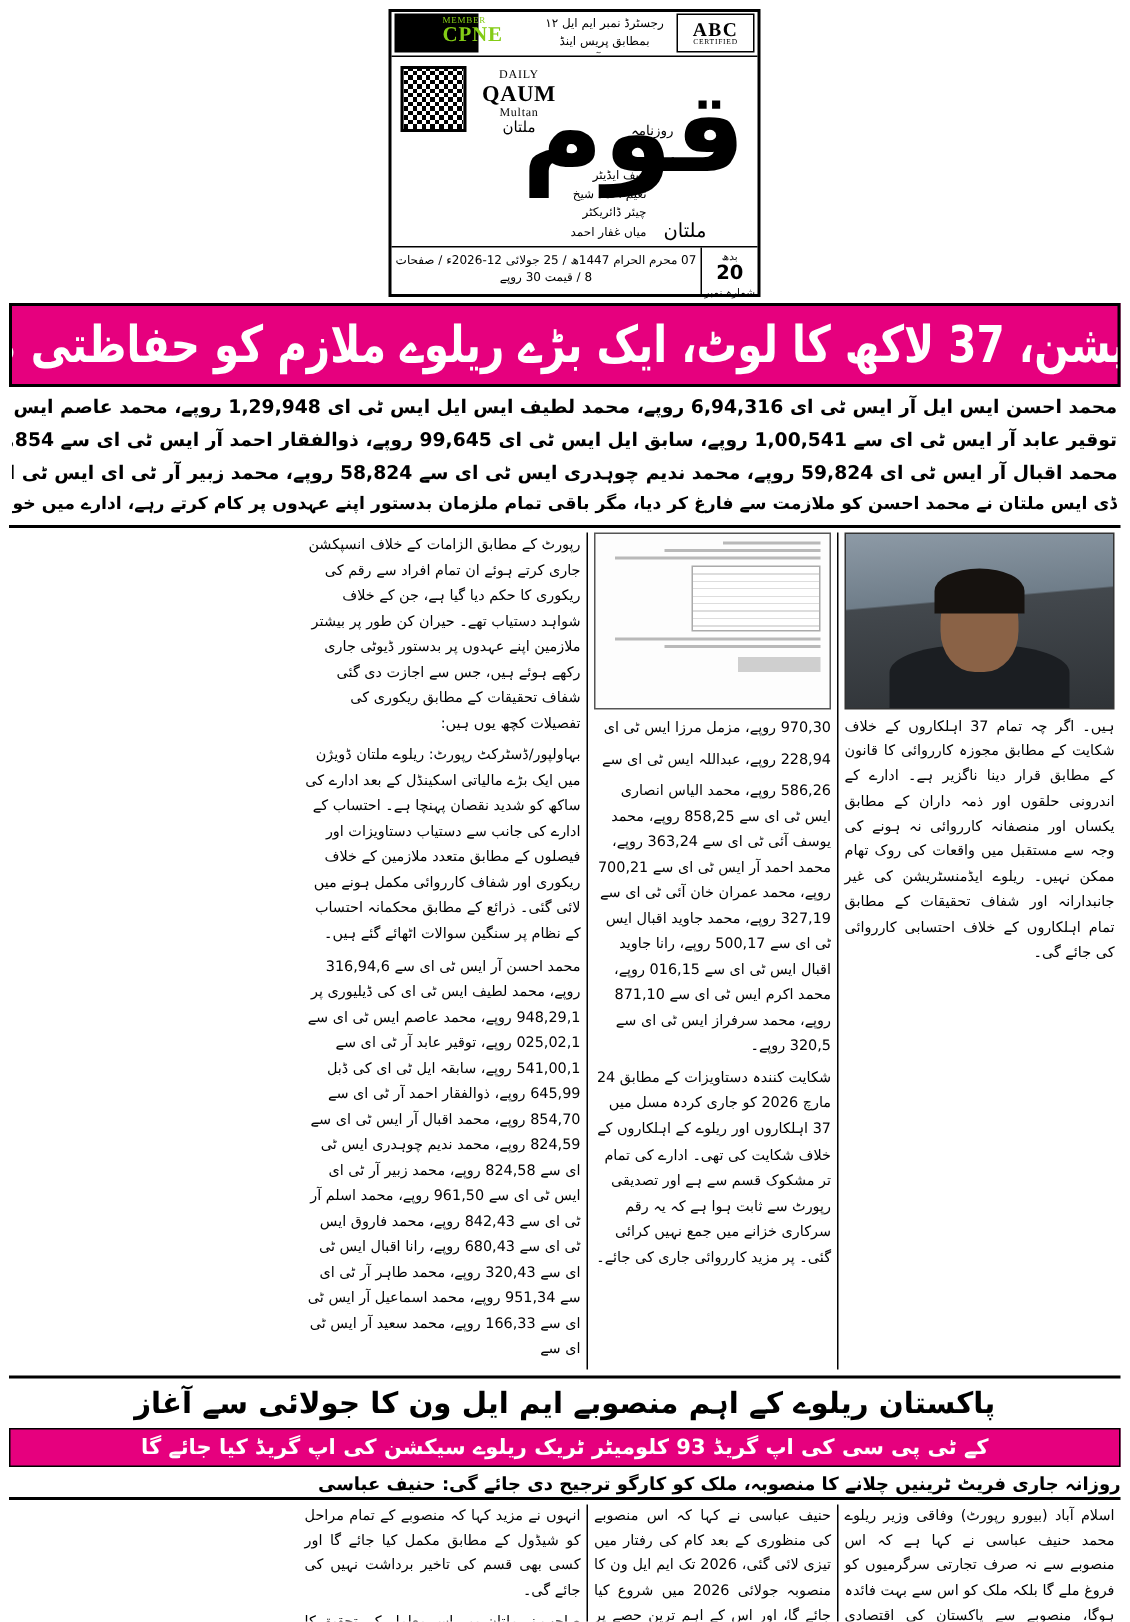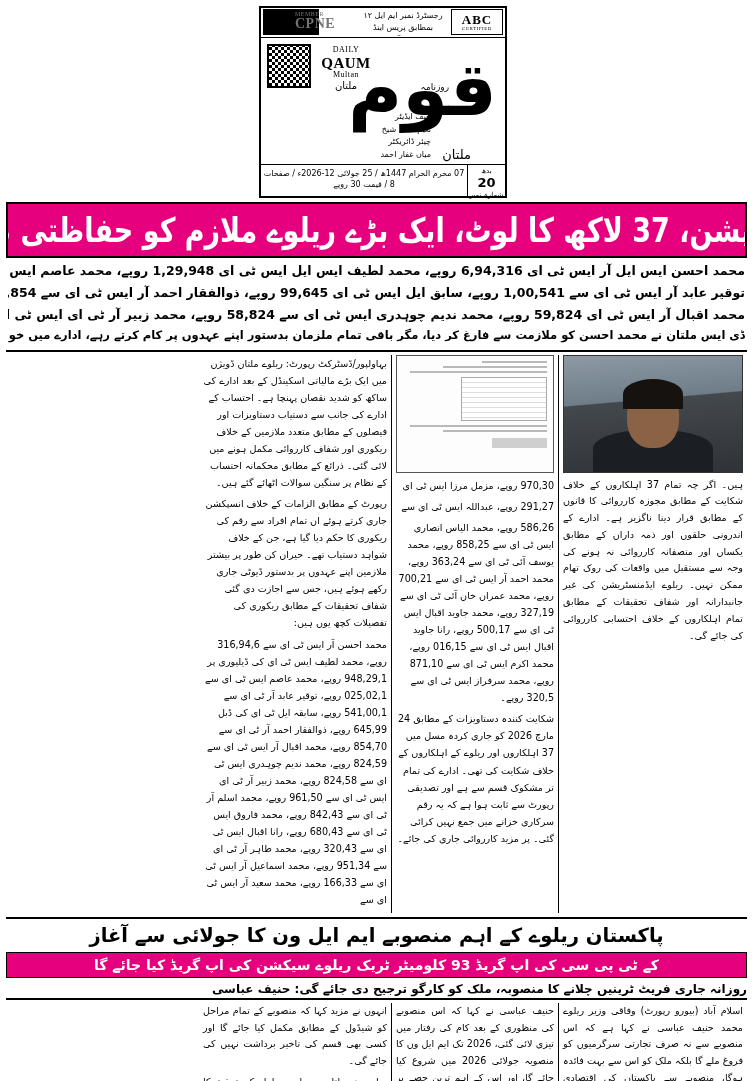--- a/index.html
+++ b/index.html
@@ -16,21 +16,21 @@
 
   
   .masthead { position: relative; width: 100%; height: 196px; }
   .mast-box {
     position: absolute; left: 253px; top: 2px; width: 248px; height: 192px;
     border: 2px solid #000; background: #fff;
   }
   .mast-top { position: relative; height: 30px; border-bottom: 1px solid #000; }
   .cpne {
     position: absolute; left: 2px; top: 1px; width: 56px; height: 26px;
-    background: #000; color: #737373; text-align: center; line-height: 1;
+    background: #000; color: #84cc16; text-align: center; line-height: 1;
     padding-top: 2px;
     padding-left: 32px;
   }
   .cpne .m { font-size: 6px; letter-spacing: .5px; }
   .cpne .c { font-size: 14px; font-weight: bold; letter-spacing: .5px; }
   .abc {
     position: absolute; right: 2px; top: 1px; width: 52px; height: 26px;
     border: 1px solid #000; text-align: center; line-height: 1; padding-top: 3px;
   }
   .abc .a { font-size: 13px; font-weight: bold; letter-spacing: 1px; }
@@ -251,28 +251,28 @@
       <div class="doc">
         <div class="dl s"></div>
         <div class="dl m"></div>
         <div class="dl l"></div>
         <div class="dgrid"></div>
         <div class="dl l"></div>
         <div class="dl m"></div>
         <div class="sig"></div>
       </div>
       <p class="ur">970,30 روپے، مزمل مرزا ایس ٹی ای</p>
-      <p class="ur">291,27 روپے، عبداللہ ایس ٹی ای سے</p>
+      <p class="ur">228,94 روپے، عبداللہ ایس ٹی ای سے</p>
       <p class="ur">586,26 روپے، محمد الیاس انصاری ایس ٹی ای سے 858,25 روپے، محمد یوسف آئی ٹی ای سے 363,24 روپے، محمد احمد آر ایس ٹی ای سے 700,21 روپے، محمد عمران خان آئی ٹی ای سے 327,19 روپے، محمد جاوید اقبال ایس ٹی ای سے 500,17 روپے، رانا جاوید اقبال ایس ٹی ای سے 016,15 روپے، محمد اکرم ایس ٹی ای سے 871,10 روپے، محمد سرفراز ایس ٹی ای سے 320,5 روپے۔</p>
       <p class="ur">شکایت کنندہ دستاویزات کے مطابق 24 مارچ 2026 کو جاری کردہ مسل میں 37 اہلکاروں اور ریلوے کے اہلکاروں کے خلاف شکایت کی تھی۔ ادارے کی تمام تر مشکوک قسم سے ہے اور تصدیقی رپورٹ سے ثابت ہوا ہے کہ یہ رقم سرکاری خزانے میں جمع نہیں کرائی گئی۔ پر مزید کارروائی جاری کی جائے۔</p>
     </div>
 
     <div class="col c3 num-col">
+      <p class="ur">رپورٹ کے مطابق الزامات کے خلاف انسپکشن جاری کرتے ہوئے ان تمام افراد سے رقم کی ریکوری کا حکم دیا گیا ہے، جن کے خلاف شواہد دستیاب تھے۔ حیران کن طور پر بیشتر ملازمین اپنے عہدوں پر بدستور ڈیوٹی جاری رکھے ہوئے ہیں، جس سے اجازت دی گئی شفاف تحقیقات کے مطابق ریکوری کی تفصیلات کچھ یوں ہیں:</p>
       <p class="ur">بہاولپور/ڈسٹرکٹ رپورٹ: ریلوے ملتان ڈویژن میں ایک بڑے مالیاتی اسکینڈل کے بعد ادارے کی ساکھ کو شدید نقصان پہنچا ہے۔ احتساب کے ادارے کی جانب سے دستیاب دستاویزات اور فیصلوں کے مطابق متعدد ملازمین کے خلاف ریکوری اور شفاف کارروائی مکمل ہونے میں لائی گئی۔ ذرائع کے مطابق محکمانہ احتساب کے نظام پر سنگین سوالات اٹھائے گئے ہیں۔</p>
-      <p class="ur">رپورٹ کے مطابق الزامات کے خلاف انسپکشن جاری کرتے ہوئے ان تمام افراد سے رقم کی ریکوری کا حکم دیا گیا ہے، جن کے خلاف شواہد دستیاب تھے۔ حیران کن طور پر بیشتر ملازمین اپنے عہدوں پر بدستور ڈیوٹی جاری رکھے ہوئے ہیں، جس سے اجازت دی گئی شفاف تحقیقات کے مطابق ریکوری کی تفصیلات کچھ یوں ہیں:</p>
       <p class="ur">محمد احسن آر ایس ٹی ای سے 316,94,6 روپے، محمد لطیف ایس ٹی ای کی ڈیلیوری پر 948,29,1 روپے، محمد عاصم ایس ٹی ای سے 025,02,1 روپے، توقیر عابد آر ٹی ای سے 541,00,1 روپے، سابقہ ایل ٹی ای کی ڈبل 645,99 روپے، ذوالفقار احمد آر ٹی ای سے 854,70 روپے، محمد اقبال آر ایس ٹی ای سے 824,59 روپے، محمد ندیم چوہدری ایس ٹی ای سے 824,58 روپے، محمد زبیر آر ٹی ای ایس ٹی ای سے 961,50 روپے، محمد اسلم آر ٹی ای سے 842,43 روپے، محمد فاروق ایس ٹی ای سے 680,43 روپے، رانا اقبال ایس ٹی ای سے 320,43 روپے، محمد طاہر آر ٹی ای سے 951,34 روپے، محمد اسماعیل آر ایس ٹی ای سے 166,33 روپے، محمد سعید آر ایس ٹی ای سے</p>
     </div>
 
   </div>
 
   <div class="subhead-wrap">
     <div class="subhead">پاکستان ریلوے کے اہم منصوبے ایم ایل ون کا جولائی سے آغاز</div>
     <div class="subbanner">
       <span>کے ٹی پی سی کی اپ گریڈ 93 کلومیٹر ٹریک ریلوے سیکشن کی اپ گریڈ کیا جائے گا</span>
     </div>

